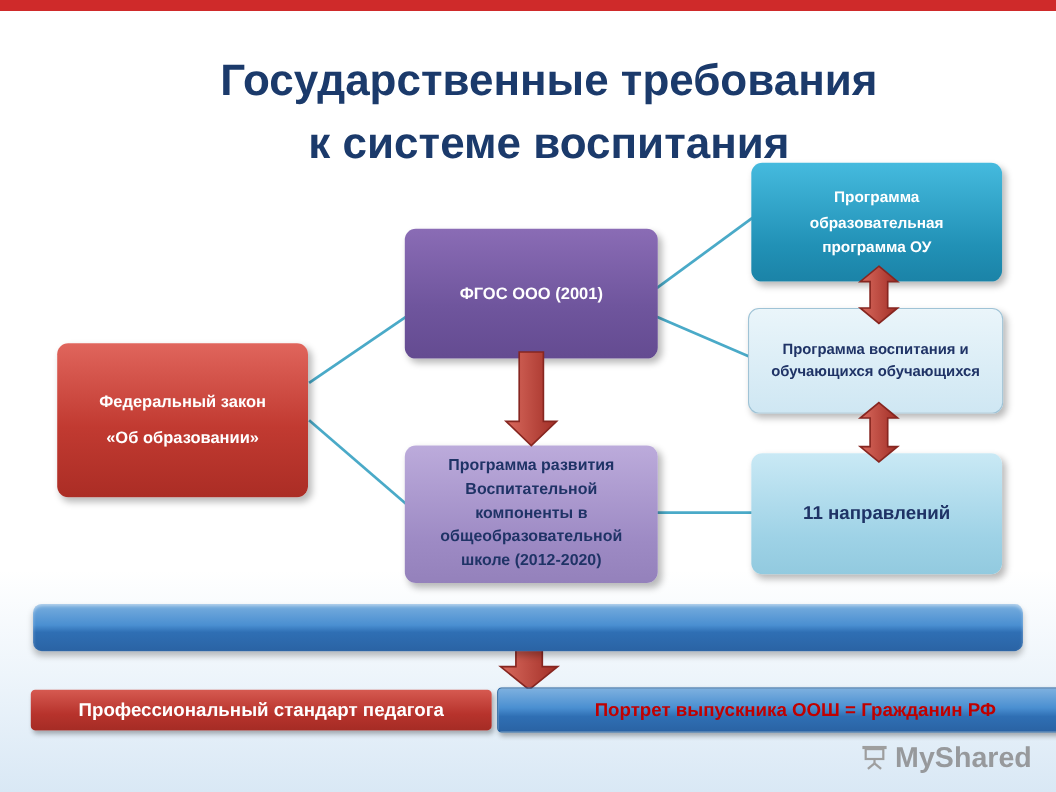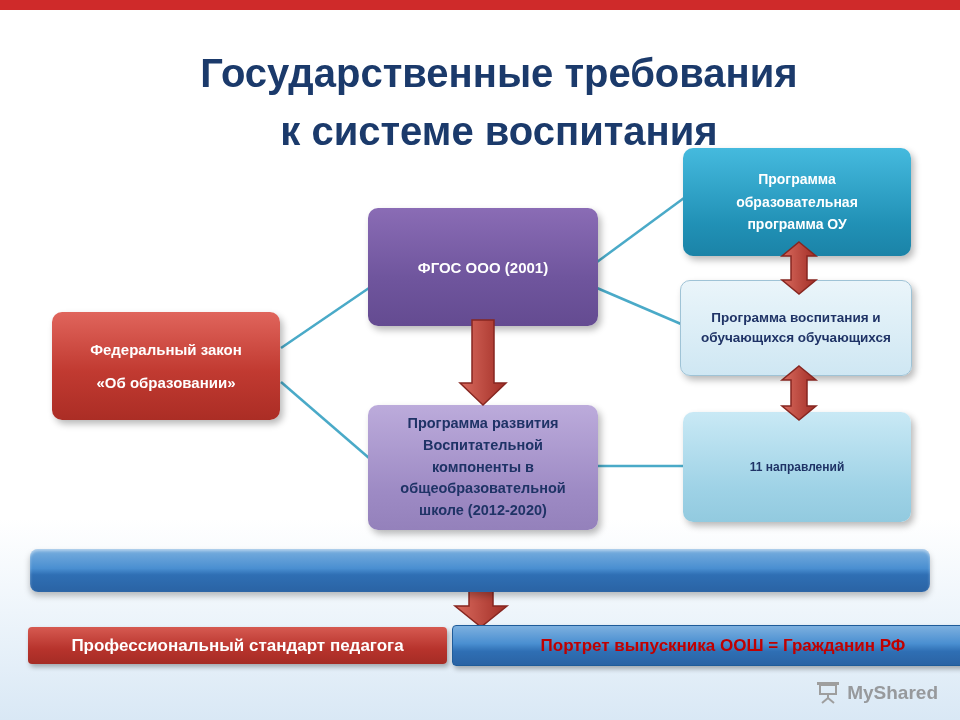--- a/index.html
+++ b/index.html
@@ -10,53 +10,53 @@
   }
   .top-bar{position:absolute;top:0;left:0;width:100%;height:10px;background:#cf2a2a;z-index:4;}
   .title{position:absolute;top:44px;left:0;width:100%;text-align:center;
     color:#1b3a6b;font-weight:bold;font-size:40px;line-height:1.45;z-index:2;padding-left:19px;}
   .overlay{position:absolute;top:0;left:0;width:960px;height:720px;pointer-events:none;}
   #connector-layer{z-index:1;}
   #arrow-layer{z-index:3;}
   .box{position:absolute;border-radius:10px;display:flex;flex-direction:column;
     align-items:center;justify-content:center;text-align:center;font-weight:bold;
     box-shadow:3px 4px 7px rgba(0,0,0,0.28);box-sizing:border-box;z-index:2;}
-  .box-red{left:52px;top:312px;width:228px;height:108px;
+  .box-red{left:52px;top:312px;width:228px;height:140px;
     background:linear-gradient(180deg,#e0655c,#c13a31 55%,#ab2d25);color:#ffffff;
     font-size:15px;gap:16px;padding:8px 14px;}
   .box-purple{left:368px;top:208px;width:230px;height:118px;
     background:linear-gradient(180deg,#8a6cb5,#6f559d 60%,#644b91);color:#ffffff;
     font-size:15px;padding:8px 14px;}
   .box-teal{left:683px;top:148px;width:228px;height:108px;
     background:linear-gradient(180deg,#45bade,#2191b6 70%,#1b83a7);color:#ffffff;
     font-size:14px;line-height:1.6;padding:8px 14px;}
   .box-lightblue{left:680px;top:280px;width:232px;height:96px;
     background:linear-gradient(180deg,#eaf5fa,#cfe7f3);color:#1f3366;
     border:1px solid #9fc3d6;font-size:13.5px;line-height:1.5;padding:6px 12px;}
   .box-lavender{left:368px;top:405px;width:230px;height:125px;
     background:linear-gradient(180deg,#bcabdb,#9d8ac4 70%,#9481bb);color:#1f3366;
     font-size:14.5px;line-height:1.5;padding:6px 24px;}
   .box-sky{left:683px;top:412px;width:228px;height:110px;
     background:linear-gradient(180deg,#c9e9f5,#9ed2e6 70%,#92cadf);color:#1f3366;
-    font-size:12px;padding:8px 14px;}
+    font-size:17px;padding:8px 14px;}
   .sub-red{color:#c00000;margin-top:7px;}
   .band{position:absolute;left:30px;top:549px;width:900px;height:43px;border-radius:8px;
     background:linear-gradient(180deg,#79aede 0%,#4a8fd1 45%,#2f6fb4 60%,#2a63a4 100%);
     box-shadow:0 4px 6px rgba(0,0,0,0.25), inset 0 2px 3px rgba(255,255,255,0.45);
     z-index:2;}
   .footer-box{position:absolute;display:flex;align-items:center;justify-content:center;
     text-align:center;font-weight:bold;border-radius:4px;box-sizing:border-box;
     box-shadow:2px 3px 5px rgba(0,0,0,0.3);z-index:3;font-size:17px;}
   .footer-red{left:28px;top:627px;width:419px;height:37px;color:#ffffff;
     background:linear-gradient(180deg,#d65a51,#b7332c 60%,#a52c25);}
   .footer-blue{left:452px;top:625px;width:542px;height:41px;color:#c00000;
     background:linear-gradient(180deg,#7db0df 0%,#4a8fd1 45%,#2f6fb4 65%,#2a63a4 100%);
     border:1px solid #1f5c9a;}
   .watermark{position:absolute;right:22px;bottom:16px;display:flex;align-items:center;
-    gap:7px;color:#97999c;font-weight:bold;font-size:19px;z-index:4;}
+    gap:7px;color:#97999c;font-weight:bold;font-size:26px;z-index:4;}
 </style>
 </head>
 <body>
 
 <div class="slide">
 
   <div class="top-bar"></div>
 
   <div class="title">
     <div>Государственные требования</div>

